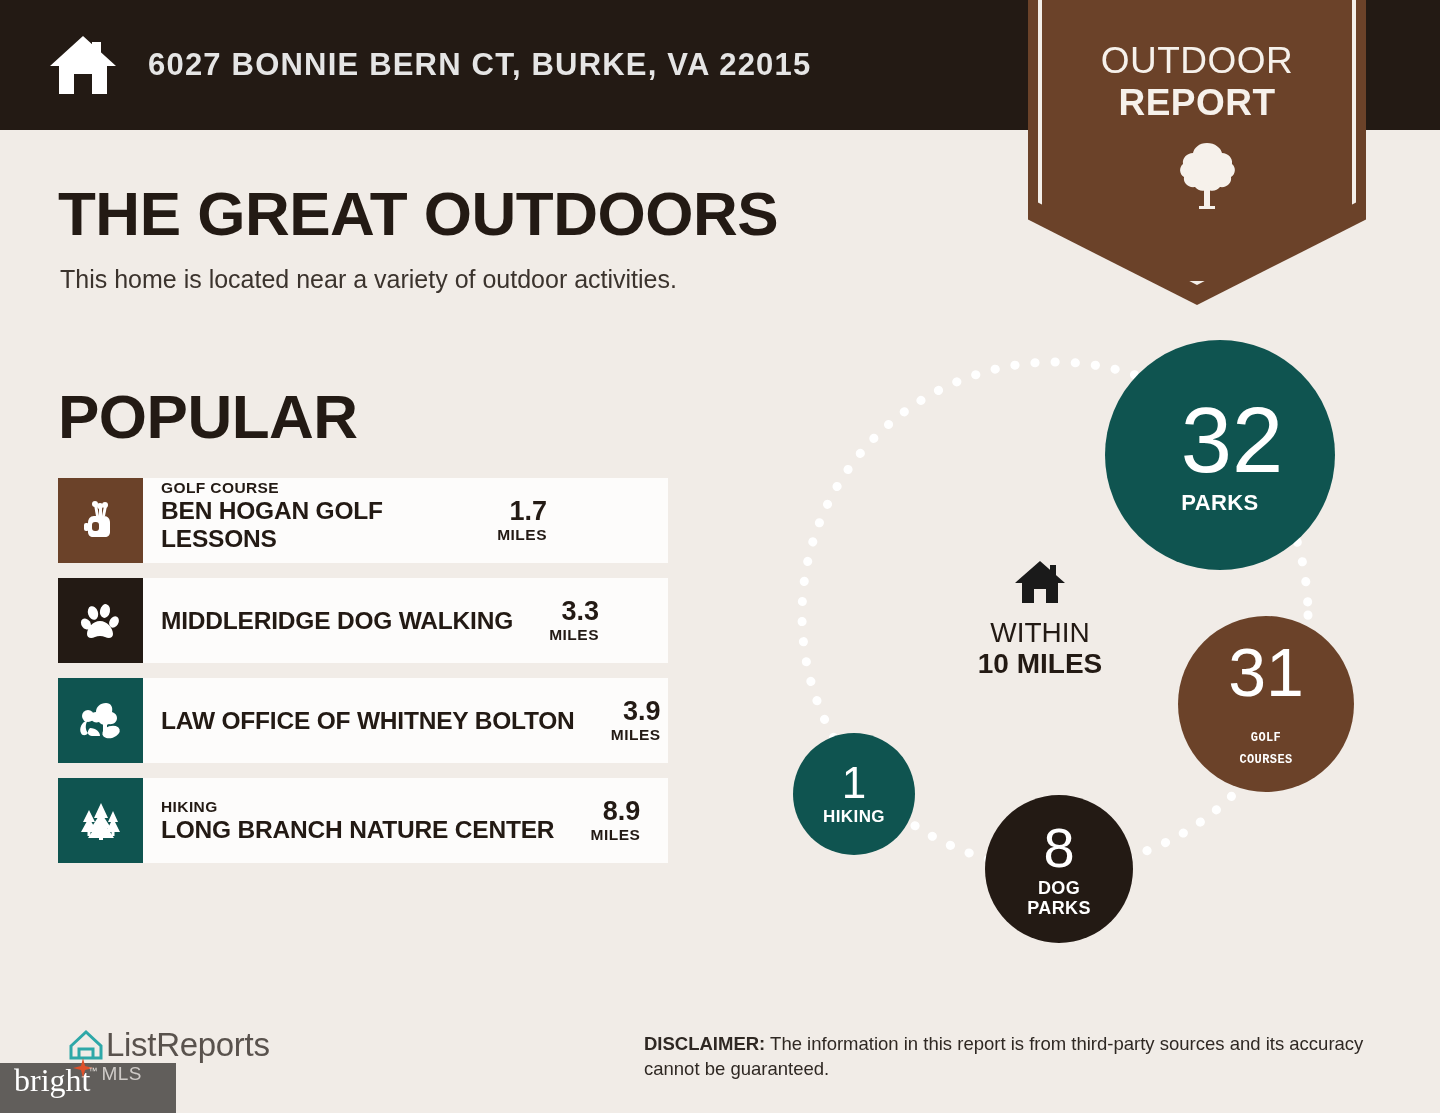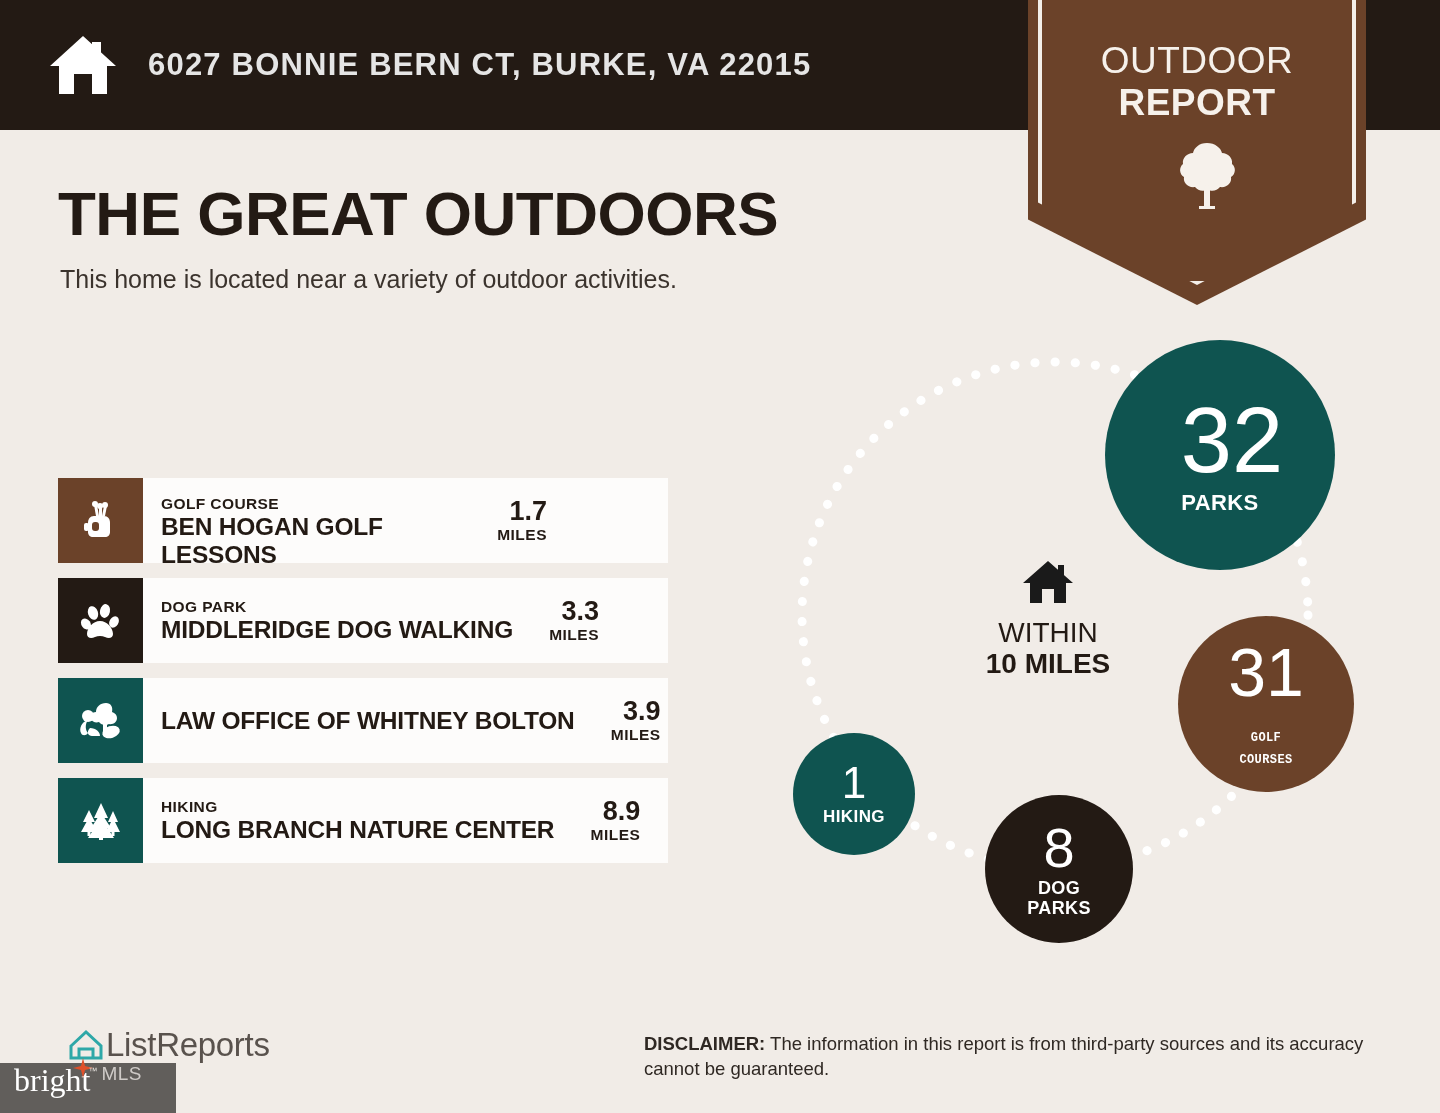--- a/index.html
+++ b/index.html
@@ -88,21 +88,21 @@
     letter-spacing:-0.2px; line-height:28px;
   }
   .row-dist {
     width:86px; flex:none; text-align:right;
     padding-right:6px;
     display:flex; flex-direction:column; justify-content:center;
   }
   .row-dist .val { font-size:27px; font-weight:bold; color:#231a14; line-height:29px; }
   .row-dist .unit { font-size:15.5px; font-weight:bold; color:#231a14; letter-spacing:0.5px; }
   
-  .row.clip .row-text { height:85px; padding-top:16px; }
+  .row.clip .row-text { height:85px; padding-top:0; }
   .row.clip .row-name { white-space:normal; width:300px; }
 
   
   .bubbles { position:absolute; left:760px; top:320px; width:640px; height:640px; }
   .dotcircle { position:absolute; left:0; top:0; }
   .bub {
     position:absolute; border-radius:50%;
     display:flex; flex-direction:column;
     align-items:center; justify-content:center;
     color:#ffffff; text-align:center;
@@ -119,21 +119,21 @@
   .bub-golf .lbl { font-size:12px; line-height:22px;font-family:Liberation Mono, monospace; }
 
   .bub-dog { left:225px; top:475px; width:148px; height:148px; background:#231a14; }
   .bub-dog .num { font-size:56px; margin-bottom:2px; }
   .bub-dog .lbl { font-size:18px; line-height:20px; }
 
   .bub-hike { left:33px; top:413px; width:122px; height:122px; background:#0f5450; }
   .bub-hike .num { font-size:44px; margin-bottom:2px; }
   .bub-hike .lbl { font-size:17px; }
 
-  .center-block { position:absolute; left:208px; top:238px; width:160px; text-align:center; }
+  .center-block { position:absolute; left:200px; top:238px; width:160px; text-align:center; }
   .center-home { width:54px; height:48px; }
   .center-l1 { font-size:28px; color:#231a14; margin-top:7px; line-height:31px; }
   .center-l2 { font-size:28px; color:#231a14; font-weight:bold; line-height:31px; }
 
   
   .lr-logo { position:absolute; left:68px; top:1026px; display:flex; align-items:center; }
   .lr-mark { width:36px; height:34px; flex:none; }
   .lr-word { font-size:33px; color:#595css; }
   .lr-word { font-size:33px; color:#59524d; letter-spacing:-0.3px; margin-left:2px; }
 
@@ -183,20 +183,21 @@
         C56 18 51 13 45 13 C44 8 38 3 30 3 Z"></path>
       <rect fill="#f6f1eb" x="27" y="42" width="6" height="26"></rect>
       <path fill="#f6f1eb" d="M30 50 L20 42 L22 40 L30 47 Z"></path>
       <path fill="#f6f1eb" d="M30 50 L40 42 L38 40 L30 47 Z"></path>
       <rect fill="#f6f1eb" x="22" y="66" width="16" height="3"></rect>
     </svg>
   </div>
 
   <div class="title">THE GREAT OUTDOORS</div>
   <div class="subtitle">This home is located near a variety of outdoor activities.</div>
+  <div class="popular">POPULAR</div>
 
   <div class="list">
 
     <div class="row clip">
       <div class="row-icon" style="background:#6b4229">
         <svg width="46" height="46" viewBox="0 0 46 46">
           <path fill="#ffffff" d="M16 18 C12 18 10 21 10 25 L10 34 C10 37 12 39 15 39 L27 39 C30 39 32 37 32 34
             L32 25 C32 21 30 18 26 18 Z"></path>
           <rect fill="#ffffff" x="6" y="25" width="5" height="8" rx="2"></rect>
           <path fill="#ffffff" d="M18 18 L16 7 L19 7 L21 18 Z"></path>
@@ -226,21 +227,20 @@
           <ellipse fill="#ffffff" cx="15" cy="15" rx="5" ry="7" transform="rotate(-18 15 15)"></ellipse>
           <ellipse fill="#ffffff" cx="27" cy="13" rx="5" ry="7" transform="rotate(12 27 13)"></ellipse>
           <ellipse fill="#ffffff" cx="8" cy="26" rx="4.5" ry="6" transform="rotate(-36 8 26)"></ellipse>
           <ellipse fill="#ffffff" cx="36" cy="24" rx="4.5" ry="6" transform="rotate(30 36 24)"></ellipse>
           <path fill="#ffffff" d="M22 23 C15 23 9 30 9 36 C9 40 13 41 17 39 C20 37.5 24 37.5 27 39
             C31 41 35 40 35 36 C35 30 29 23 22 23 Z"></path>
         </svg>
       </div>
       <div class="row-body">
         <div class="row-text">
-          <div class="row-cat">DOG PARK</div>
           <div class="row-name">MIDDLERIDGE DOG WALKING</div>
         </div>
         <div class="row-dist">
           <span class="val">3.3</span>
           <span class="unit">MILES</span>
         </div>
       </div>
     </div>
 
     <div class="row">

